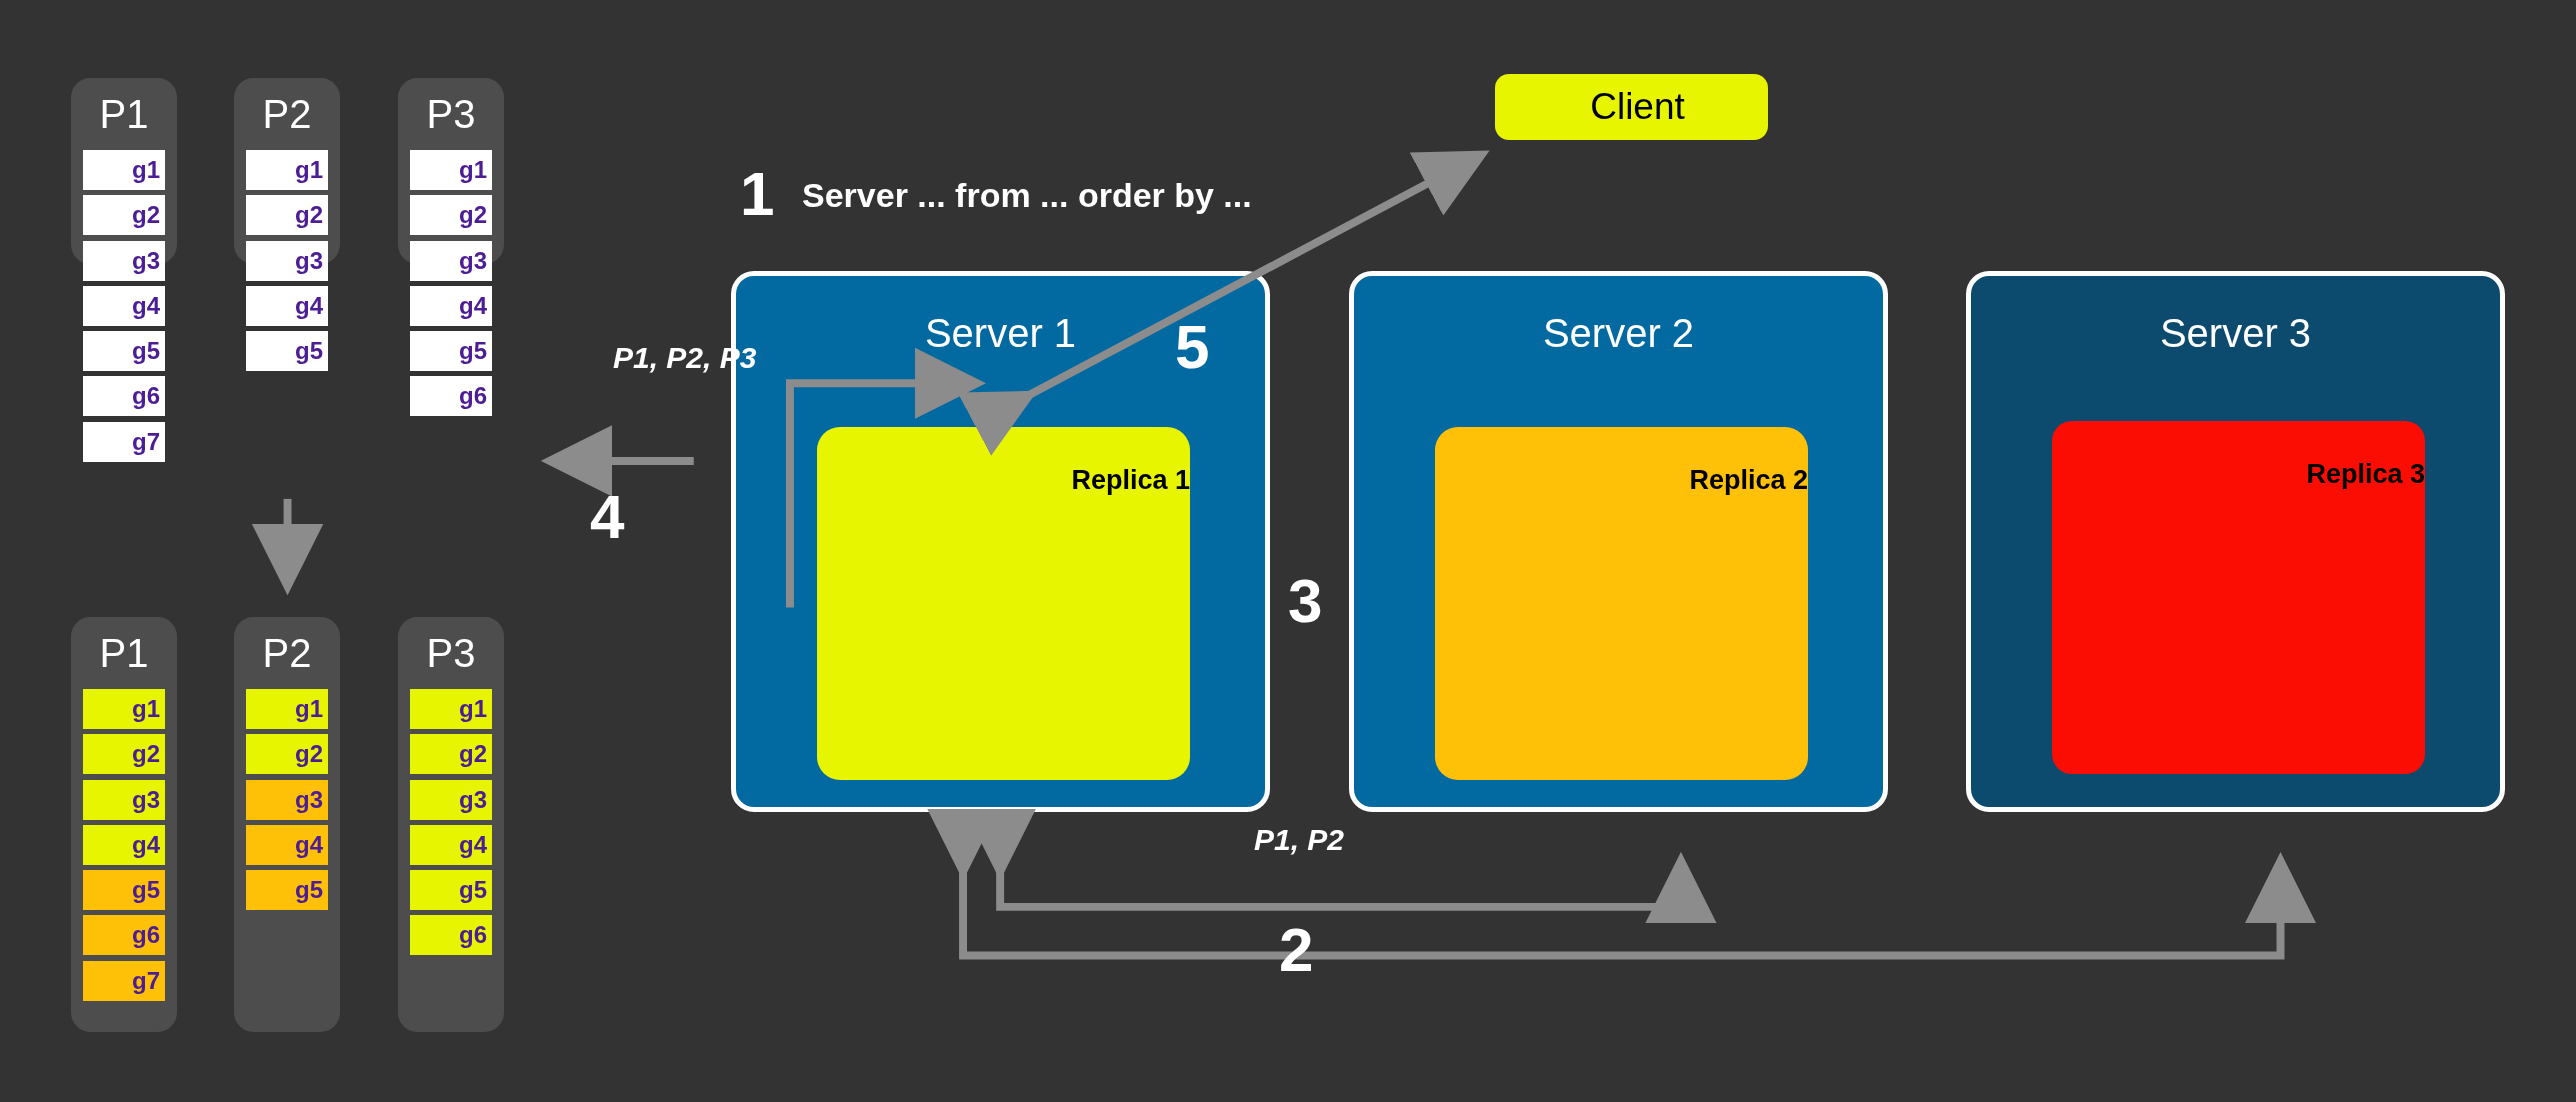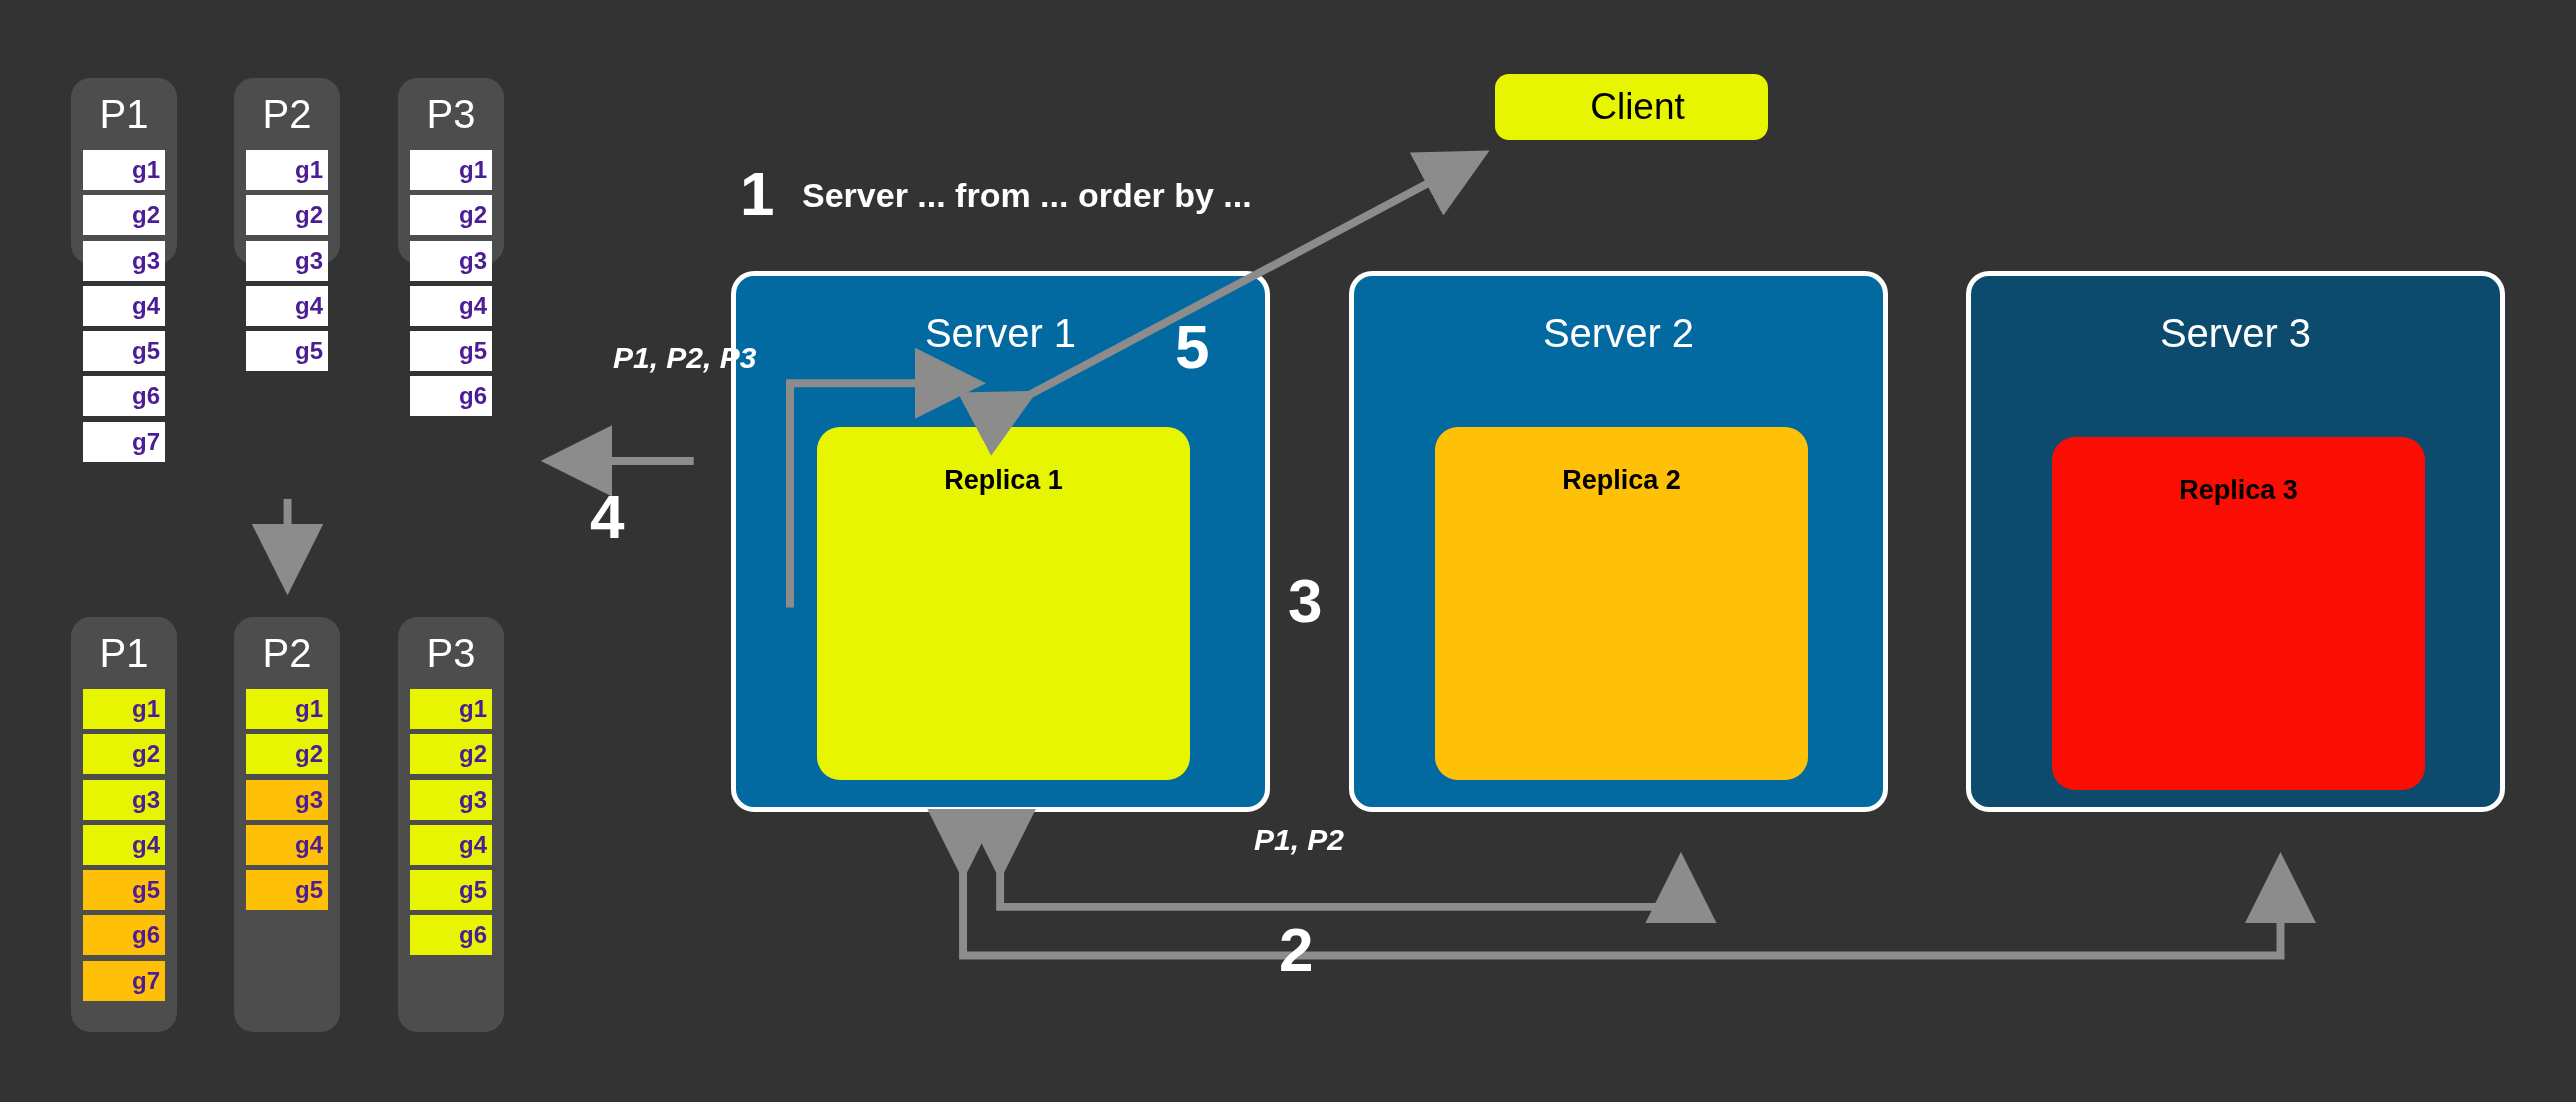--- a/index.html
+++ b/index.html
@@ -57,21 +57,21 @@
     text-align:center;color:#ffffff;
     font-size:40px;font-weight:400;line-height:46px;
   }
   .replica{
     position:absolute;
     border-radius:23px;
     display:block;
   }
   .replica-label{
     position:absolute;left:0;right:0;top:37px;
-    text-align:center;color:#000000;
+    text-align:right;color:#000000;
     font-size:27px;font-weight:bold;line-height:32px;
   }
   .r-yellow{background:#e8f500;}
   .r-orange{background:#ffc107;}
   .r-red{background:#fb0d04;}
 
   
   .client{
     position:absolute;
     background:#e8f500;
@@ -179,21 +179,21 @@
 
   <div class="server server-dark" style="left:1349px;top:271px;width:539px;height:541px;">
     <div class="server-title">Server 2</div>
     <div class="replica r-orange" style="left:81px;top:151px;width:373px;height:353px;">
       <div class="replica-label">Replica 2</div>
     </div>
   </div>
 
   <div class="server server-red" style="left:1966px;top:271px;width:539px;height:541px;">
     <div class="server-title">Server 3</div>
-    <div class="replica r-red" style="left:81px;top:161px;width:373px;height:353px;">
+    <div class="replica r-red" style="left:81px;top:145px;width:373px;height:353px;border-radius:20px;">
       <div class="replica-label">Replica 3</div>
     </div>
   </div>
 
   <svg id="wires" viewBox="0 0 2916 1248" xmlns="http://www.w3.org/2000/svg">
     <defs>
       <marker id="ah" markerWidth="9" markerHeight="9" refX="7.2" refY="4.5" orient="auto" markerUnits="strokeWidth">
         <path d="M0,0 L9,4.5 L0,9 z" fill="#8c8c8c"></path>
       </marker>
       <marker id="ah2" markerWidth="9" markerHeight="9" refX="7.2" refY="4.5" orient="auto" markerUnits="strokeWidth">

